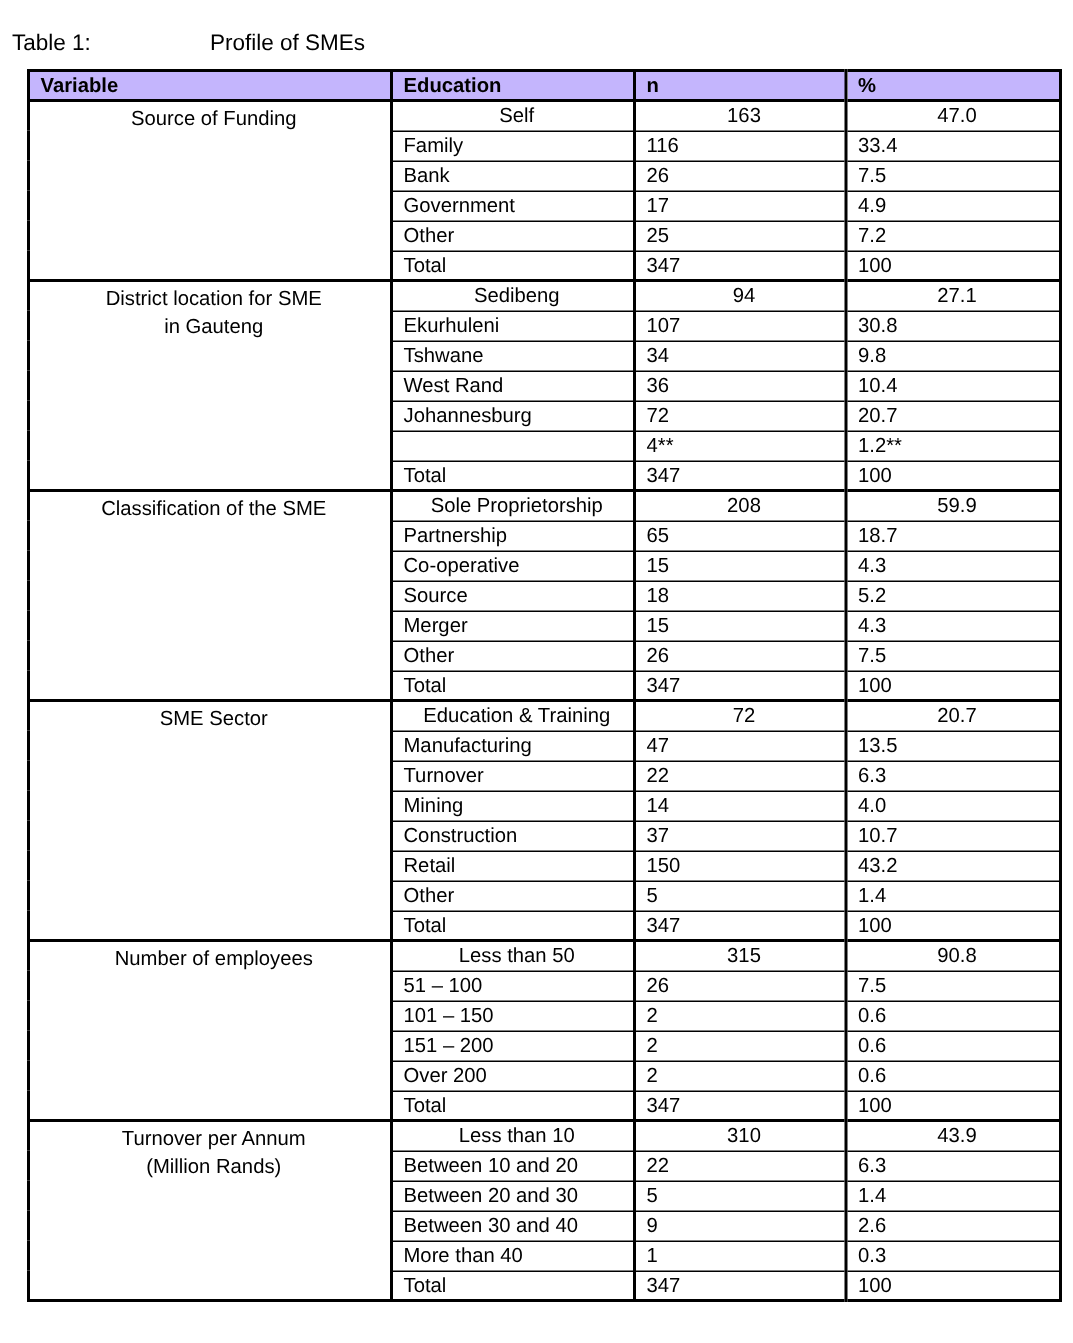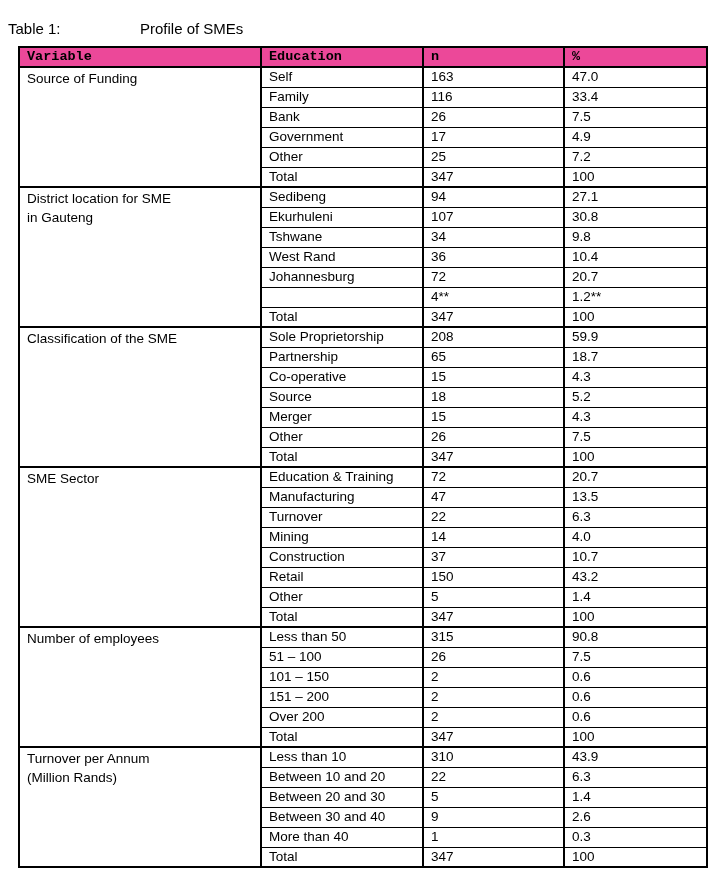--- a/index.html
+++ b/index.html
@@ -45,25 +45,24 @@
     font-size: 13.5px;
     line-height: 16px;
     height: 20px;
     padding: 0 2px 0 7px;
     text-align: left;
     vertical-align: middle;
     overflow: hidden;
     box-sizing: border-box;
   }
   thead th {
-    background: #ec4899;
+    background: #c4b5fd;
     font-weight: bold;
-    font-family: Liberation Mono, monospace;
-  }
-  tr.group-start td { border-top-width: 2px; }
+  }
+  tr.group-start td { border-top-width: 2px; text-align: center; }
   td.variable-cell {
     vertical-align: top;
     white-space: pre-line;
     line-height: 19px;
     padding-top: 1px;
   }
   .source {
     margin: 10px 0 0 8px;
     font-size: 13.5px;
     line-height: 17px;

